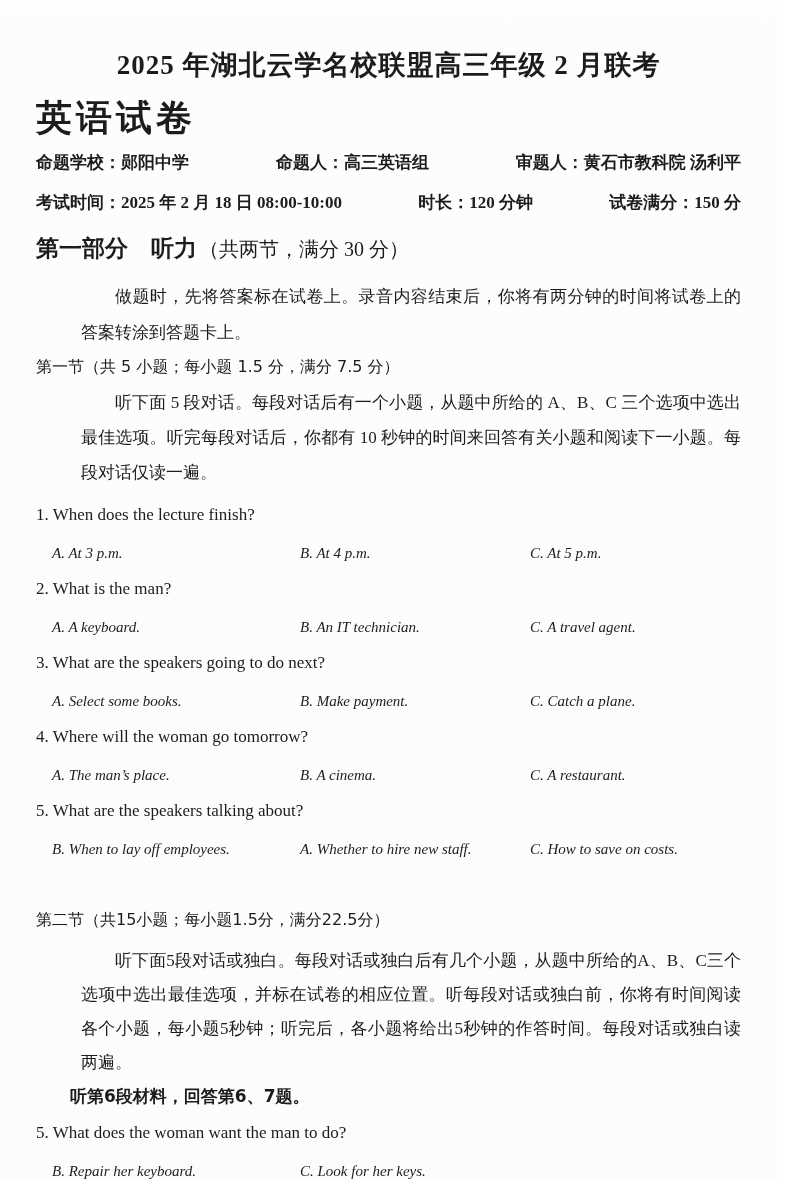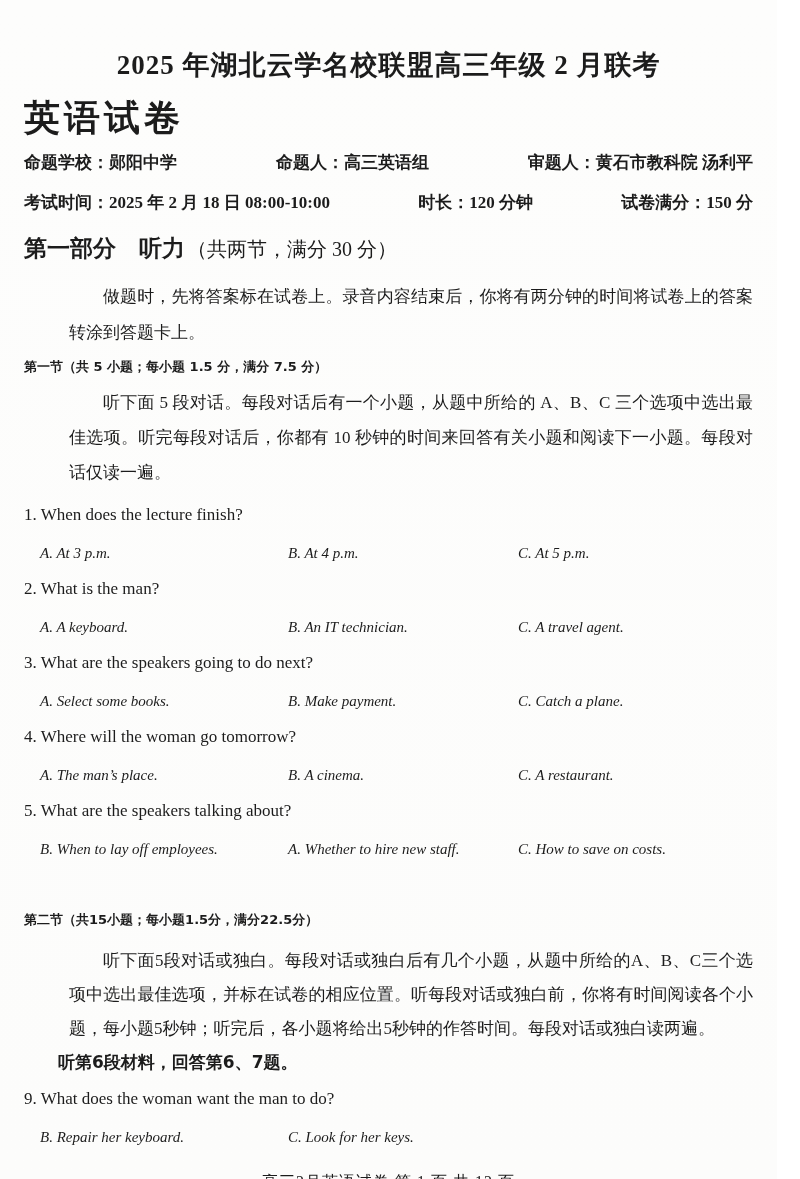--- a/index.html
+++ b/index.html
@@ -7,21 +7,21 @@
     width: 800px;
     font-family: "Liberation Serif", "DejaVu Serif", serif;
     color: #1c1c1c;
     background: #ffffff;
   }
   .page {
     position: relative;
     width: 777px;
     height: 1179px;
     box-sizing: border-box;
-    padding: 0 24px;
+    padding: 0 36px;
     background: linear-gradient(180deg, #fdfdfc 0%, #fcfcfb 100%);
     overflow: hidden;
   }
   .exam-title {
     padding-top: 46px;
     text-align: center;
     font-size: 27px;
     line-height: 38px;
     font-weight: bold;
     letter-spacing: 1px;
@@ -63,23 +63,23 @@
   .para {
     font-size: 17px;
     text-align: justify;
     text-indent: 2em;
     margin-left: 45px;
   }
   .para.p1 { margin-top: 12px; line-height: 36px; }
   .para.p2 { margin-top: 2px;  line-height: 35px; }
   .para.p3 { margin-top: 8px;  line-height: 34px; }
   .sec-heading {
-    font-size: 13px;
+    font-size: 16px;
     line-height: 32px;
-    font-weight: bold;
+    font-weight: normal;
     font-family: "DejaVu Sans", "Liberation Sans", sans-serif;
   }
   .sec-heading.s2 { margin-top: 44px; }
   .material-note {
     margin-top: 4px;
     font-size: 17px;
     line-height: 24px;
     text-indent: 2em;
     font-weight: bold;
     font-family: "DejaVu Sans", "Liberation Sans", sans-serif;
@@ -182,21 +182,21 @@
     </div>
   </div>
 
   <div class="sec-heading s2">第二节（共15小题；每小题1.5分，满分22.5分）</div>
 
   <div class="para p3">听下面5段对话或独白。每段对话或独白后有几个小题，从题中所给的A、B、C三个选项中选出最佳选项，并标在试卷的相应位置。听每段对话或独白前，你将有时间阅读各个小题，每小题5秒钟；听完后，各小题将给出5秒钟的作答时间。每段对话或独白读两遍。</div>
 
   <div class="material-note">听第6段材料，回答第6、7题。</div>
 
   <div class="q-block">
-    <div class="q-text">9. What does the woman want the man to do?</div>
+    <div class="q-text">5. What does the woman want the man to do?</div>
     <div class="options">
       <span>B. Repair her keyboard.</span>
       <span>C. Look for her keys.</span>
     </div>
   </div>
 
   <div class="page-footer">高三2月英语试卷 第 1 页 共 12 页</div>
 
 </div>
 

